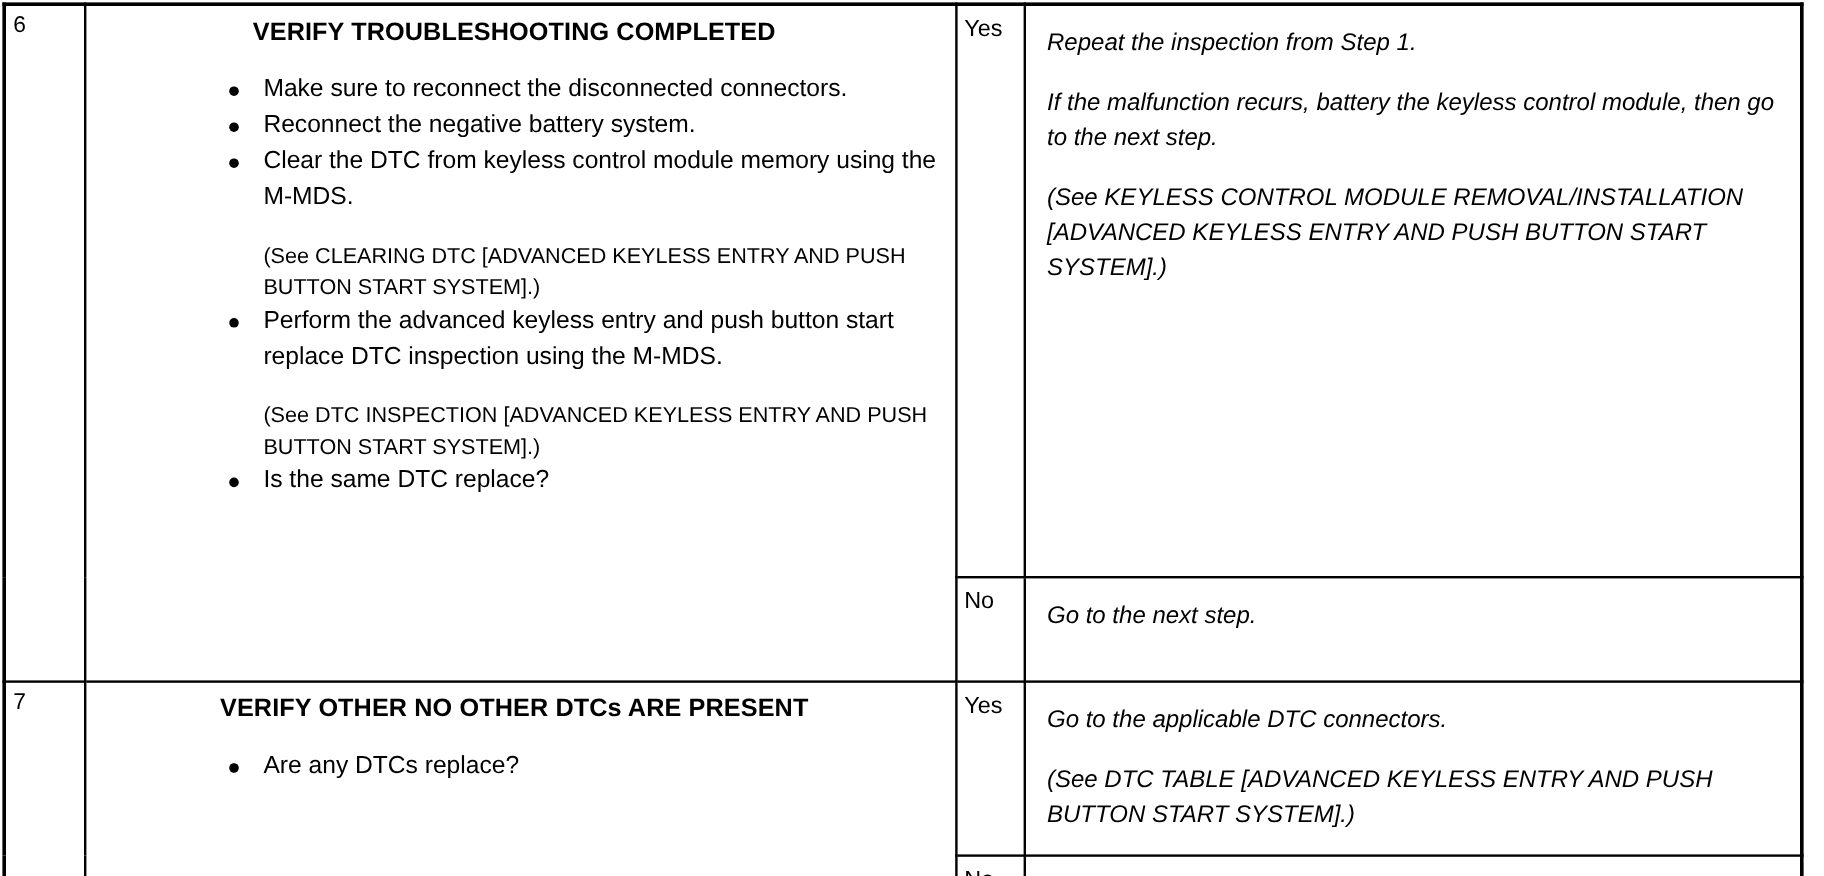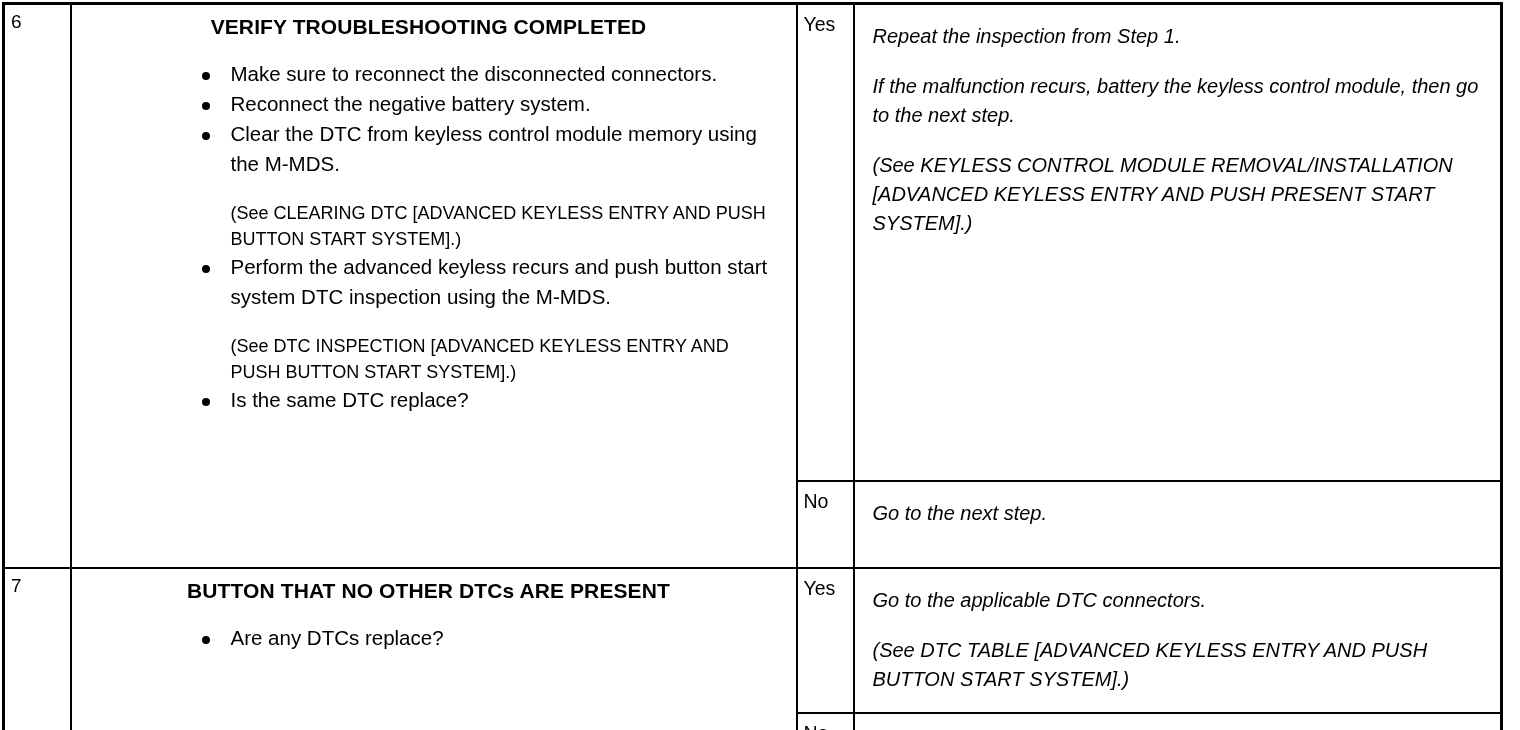--- a/index.html
+++ b/index.html
@@ -73,21 +73,21 @@
     font-size: 21px;
     line-height: 1.15;
     text-align: center;
     padding: 10px 0 0 0;
     letter-spacing: 0.1px;
     white-space: nowrap;
   }
 
   ul.bullets {
     list-style: none;
-    margin: 11px;
+    margin: 0;
     padding: 0;
   }
 
   ul.bullets > li {
     position: relative;
     margin: 0;
     padding: 0 0 0 148px;
     font-size: 20.5px;
     line-height: 1.46;
   }
@@ -173,55 +173,55 @@
             </li>
 
             <li class="bullet-item">
               <span class="bullet-dot"></span>
               <span class="bullet-text">Clear the DTC from keyless control module memory using the M-MDS.</span>
               <span class="sub-note">(See CLEARING DTC [ADVANCED KEYLESS ENTRY AND PUSH BUTTON START SYSTEM].)</span>
             </li>
 
             <li class="bullet-item">
               <span class="bullet-dot"></span>
-              <span class="bullet-text">Perform the advanced keyless recurs and push button start system DTC inspection using the M-MDS.</span>
+              <span class="bullet-text">Perform the advanced keyless entry and push button start replace DTC inspection using the M-MDS.</span>
               <span class="sub-note">(See DTC INSPECTION [ADVANCED KEYLESS ENTRY AND PUSH BUTTON START SYSTEM].)</span>
             </li>
 
             <li class="bullet-item">
               <span class="bullet-dot"></span>
               <span class="bullet-text">Is the same DTC replace?</span>
             </li>
 
           </ul>
         </td>
 
         <td class="yn-cell" style="height:467px;">Yes</td>
 
         <td class="result-cell">
           <p>Repeat the inspection from Step 1.</p>
           <p>If the malfunction recurs, battery the keyless control module, then go to the next step.</p>
-          <p>(See KEYLESS CONTROL MODULE REMOVAL/INSTALLATION [ADVANCED KEYLESS ENTRY AND PUSH PRESENT START SYSTEM].)</p>
+          <p>(See KEYLESS CONTROL MODULE REMOVAL/INSTALLATION [ADVANCED KEYLESS ENTRY AND PUSH BUTTON START SYSTEM].)</p>
         </td>
       </tr>
 
       <tr>
         <td class="yn-cell" style="height:77px;">No</td>
         <td class="result-cell">
           <p>Go to the next step.</p>
         </td>
       </tr>
 
       <tr>
 
         <td class="step-num" rowspan="2">7</td>
 
         <td class="action-cell" rowspan="2">
 
-          <div class="action-title">BUTTON THAT NO OTHER DTCs ARE PRESENT</div>
+          <div class="action-title">VERIFY OTHER NO OTHER DTCs ARE PRESENT</div>
 
           <ul class="bullets">
             <li class="bullet-item first">
               <span class="bullet-dot"></span>
               <span class="bullet-text">Are any DTCs replace?</span>
             </li>
           </ul>
         </td>
 
         <td class="yn-cell" style="height:126px;">Yes</td>

